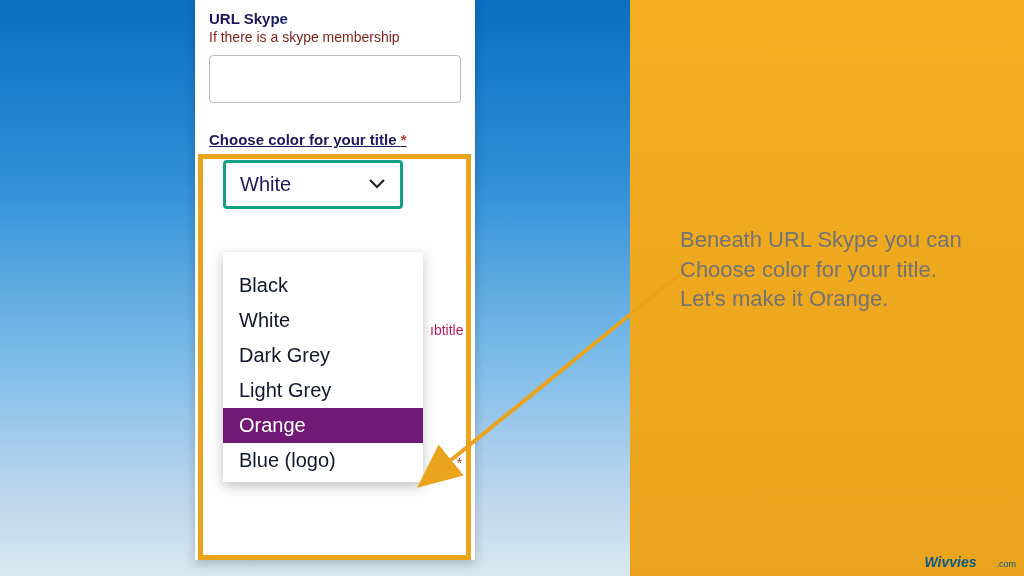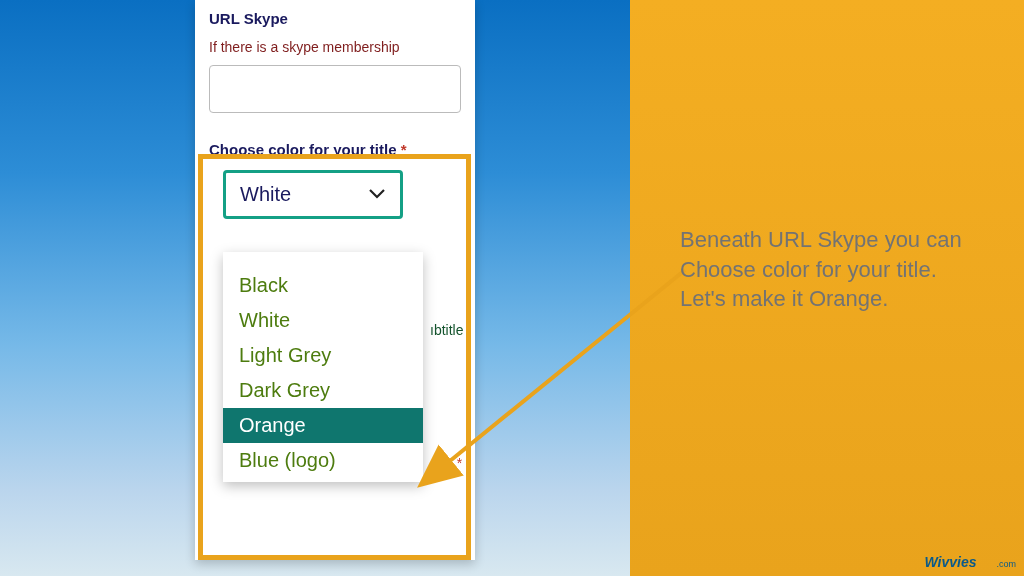--- a/index.html
+++ b/index.html
@@ -26,21 +26,21 @@
       left: 630px;
       top: 0;
       width: 394px;
       height: 576px;
       background: linear-gradient(to bottom, #f4ae22 0%, #e9a31c 100%);
     }
     .field-label {
       font-size: 15px;
       font-weight: 600;
       color: #1a1a5e;
-      margin-bottom: 12px;
+      margin-bottom: 2px;
     }
     .field-desc {
       font-size: 14px;
       color: #7f1d1d;
       margin-bottom: 10px;
     }
     .text-input {
       width: 100%;
       height: 48px;
       border: 1px solid #bbb;
@@ -84,41 +84,41 @@
       top: 252px;
       left: 28px;
       width: 200px;
       background: #fff;
       box-shadow: 0 4px 12px rgba(0,0,0,0.25);
       padding: 16px 0 4px 0;
     }
     .dropdown-item {
       padding: 2px 16px;
       font-size: 20px;
-      color: #4d7c0f;
+      color: #0f172a;
       cursor: pointer;
       line-height: 1.55;
     }
     .dropdown-item.highlighted {
-      background: #0f766e;
+      background: #701a75;
       color: #fff;
     }
     .highlight-frame {
       position: absolute;
       left: 198px;
       top: 154px;
       width: 273px;
       height: 406px;
       border: 5px solid #e9a31c;
       pointer-events: none;
     }
     .bg-label {
       position: absolute;
       font-size: 14px;
-      color: #14532d;
+      color: #be185d;
     }
     .bg-label.subtitle {
       top: 322px;
       left: 430px;
     }
     .bg-label.text {
       top: 455px;
       left: 442px;
       color: #333;
     }
@@ -176,22 +176,22 @@
     <span class="chevron">
       <svg width="18" height="12" viewBox="0 0 18 12">
           <path d="M2 2 L9 9 L16 2" stroke="#222" stroke-width="2.2" fill="none"></path>
         </svg>
     </span>
   </div>
 
   <div class="dropdown" id="dropdown">
       <div class="dropdown-item">Black</div>
       <div class="dropdown-item">White</div>
+      <div class="dropdown-item">Dark Grey</div>
       <div class="dropdown-item">Light Grey</div>
-      <div class="dropdown-item">Dark Grey</div>
       <div class="dropdown-item highlighted">Orange</div>
       <div class="dropdown-item">Blue (logo)</div>
     </div>
 </div>
 
 <div class="bg-label subtitle">ıbtitle</div>
 <div class="bg-label text">
   <span>xt</span>
   <span class="req">*</span>
 </div>

